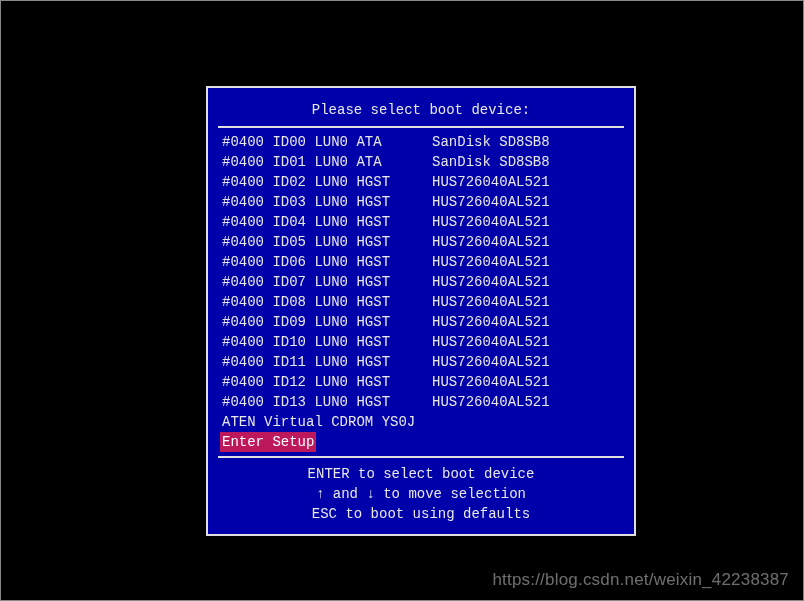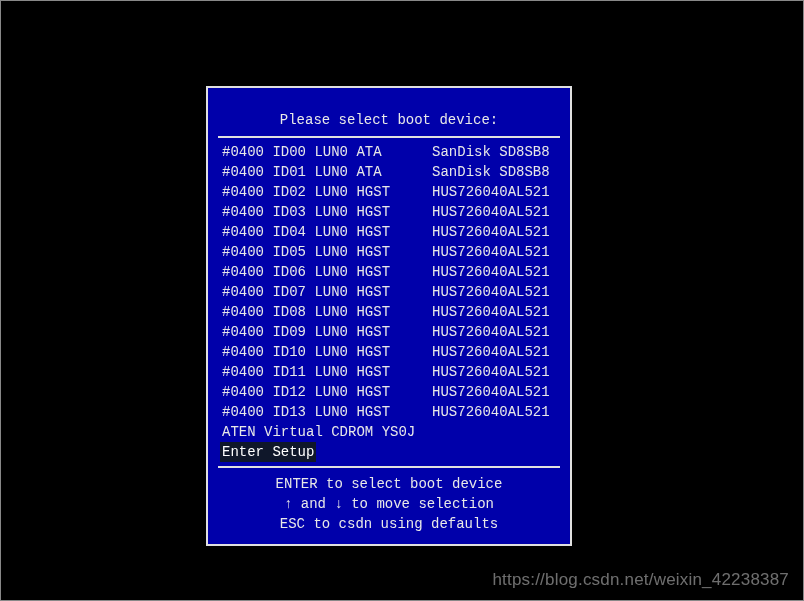--- a/index.html
+++ b/index.html
@@ -19,46 +19,46 @@
     left: 0; top: 0;
     width: 804px;
     height: 601px;
     border: 1px solid #888;
     box-sizing: border-box;
   }
   .boot-box {
     position: absolute;
     left: 205px;
     top: 85px;
-    width: 366px;
+    width: 430px;
     background: #0000aa;
     border: 2px solid #e0e0e0;
     box-sizing: border-box;
-    padding: 18px 12px 10px 12px;
+    padding: 8px 12px 10px 12px;
     color: #e8e8e8;
   }
   .title {
     text-align: center;
     white-space: pre;
     padding: 4px 0 2px 0;
   }
   hr.sep {
     border: none;
     border-top: 2px solid #e0e0e0;
     margin: 4px -2px;
   }
   .list {
     white-space: pre;
   }
   .row {
     white-space: pre;
     padding: 0 2px;
   }
   .row.selected {
-    background: #0f172a;
+    background: #be185d;
     color: #ffffff;
     display: inline-block;
   }
   .instructions {
     text-align: center;
     padding-top: 2px;
   }
   .instructions div {
     white-space: pre;
   }
@@ -78,18 +78,18 @@
 <div class="screen">
 
   <div class="boot-box">
     <div class="title">Please select boot device:</div>
     <hr class="sep">
     <div class="list" id="device-list"><div><div class="row">#0400 ID00 LUN0 ATA      SanDisk SD8SB8</div></div><div><div class="row">#0400 ID01 LUN0 ATA      SanDisk SD8SB8</div></div><div><div class="row">#0400 ID02 LUN0 HGST     HUS726040AL521</div></div><div><div class="row">#0400 ID03 LUN0 HGST     HUS726040AL521</div></div><div><div class="row">#0400 ID04 LUN0 HGST     HUS726040AL521</div></div><div><div class="row">#0400 ID05 LUN0 HGST     HUS726040AL521</div></div><div><div class="row">#0400 ID06 LUN0 HGST     HUS726040AL521</div></div><div><div class="row">#0400 ID07 LUN0 HGST     HUS726040AL521</div></div><div><div class="row">#0400 ID08 LUN0 HGST     HUS726040AL521</div></div><div><div class="row">#0400 ID09 LUN0 HGST     HUS726040AL521</div></div><div><div class="row">#0400 ID10 LUN0 HGST     HUS726040AL521</div></div><div><div class="row">#0400 ID11 LUN0 HGST     HUS726040AL521</div></div><div><div class="row">#0400 ID12 LUN0 HGST     HUS726040AL521</div></div><div><div class="row">#0400 ID13 LUN0 HGST     HUS726040AL521</div></div><div><div class="row">ATEN Virtual CDROM YS0J</div></div><div><div class="row selected">Enter Setup</div></div></div>
     <hr class="sep">
     <div class="instructions">
       <div>ENTER to select boot device</div>
       <div>↑ and ↓ to move selection</div>
-      <div>ESC to csdn using defaults</div>
+      <div>ESC to boot using defaults</div>
     </div>
   </div>
 
   <div class="watermark">https://blog.csdn.net/weixin_42238387</div>
 </div>
 
 </body></html>

